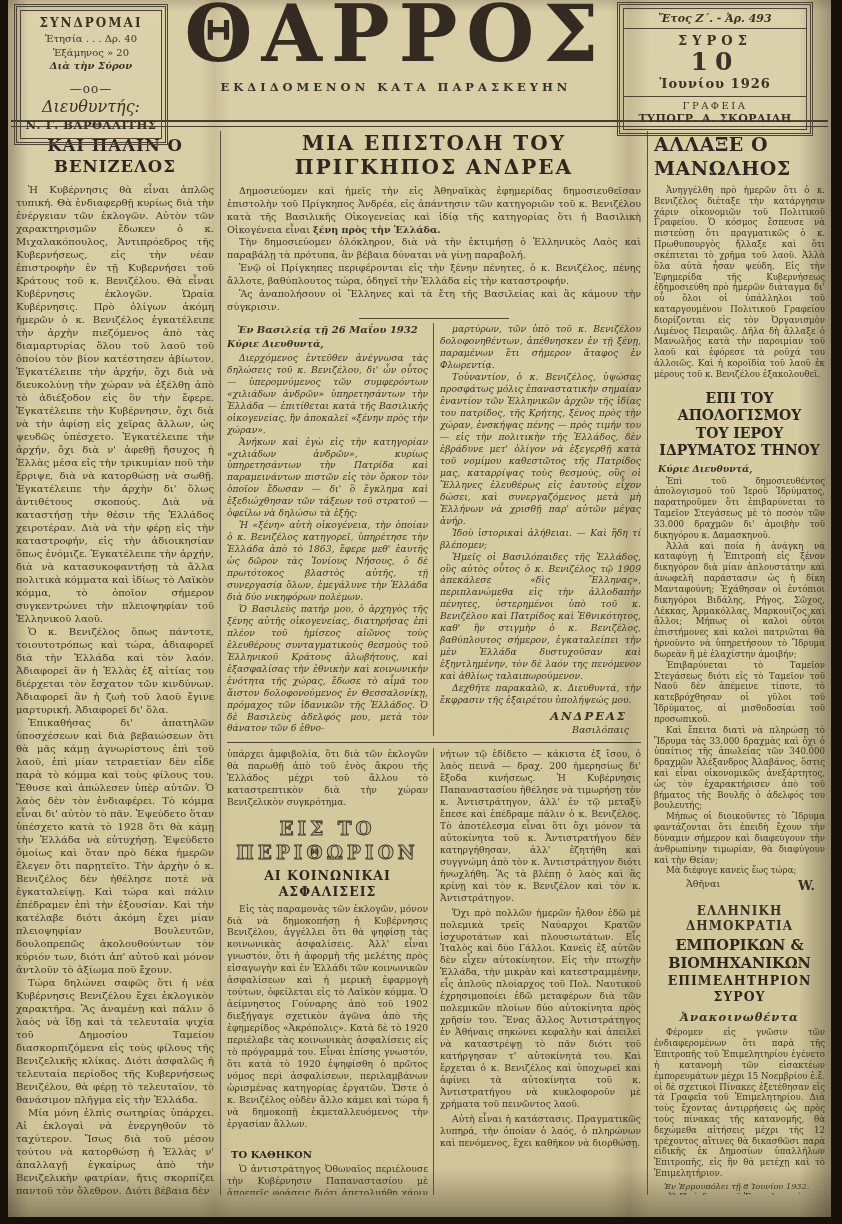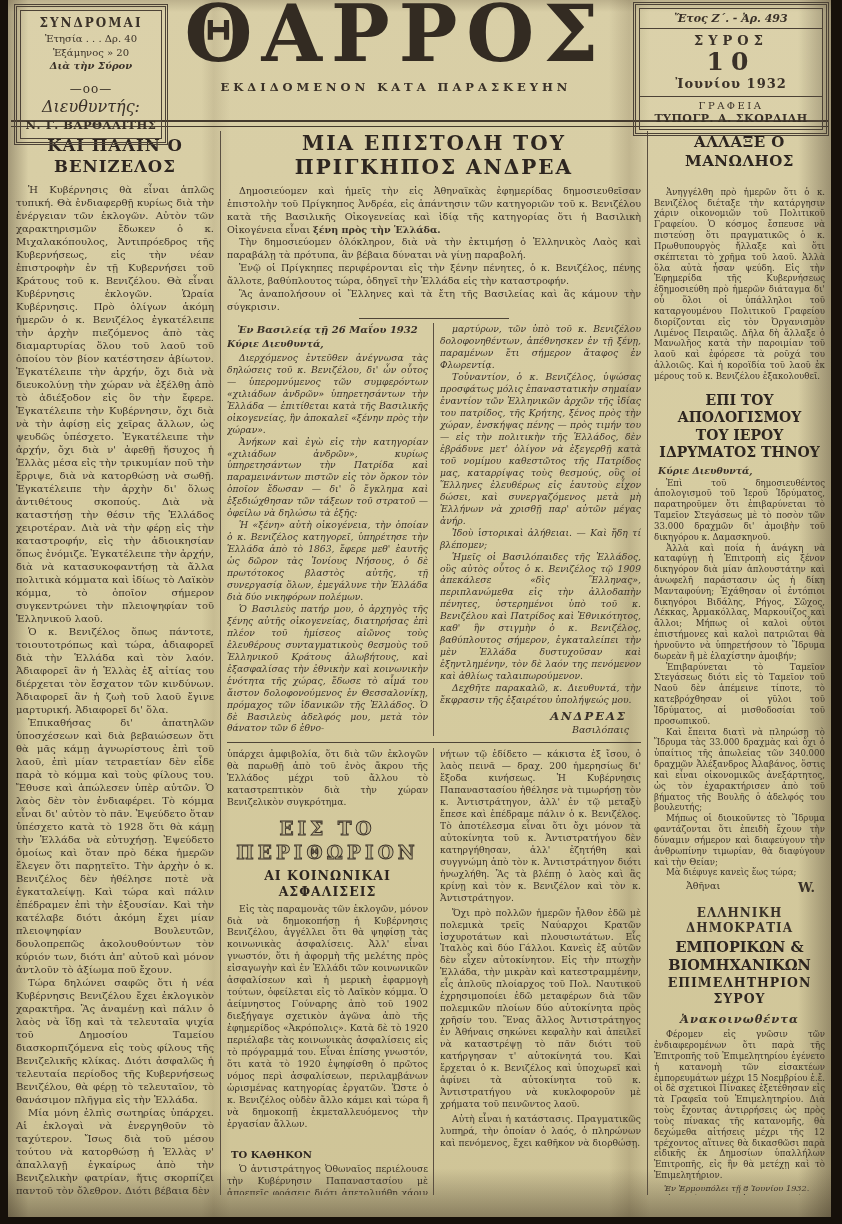--- a/index.html
+++ b/index.html
@@ -16,21 +16,21 @@
   .sub-box{position:absolute;left:12px;top:10px;width:134px;padding:5px 3px 6px;text-align:center;}
   .sub-title{font-weight:bold;font-size:12px;letter-spacing:2px;}
   .sub-line{font-size:10px;margin-top:3px;}
   .sub-syros{font-size:10px;font-style:italic;font-weight:bold;margin-top:2px;}
   .sub-div{font-size:12px;letter-spacing:1px;margin-top:11px;}
   .sub-dir{font-size:16px;font-style:italic;margin-top:1px;}
   .sub-name{font-size:11.5px;font-weight:bold;margin-top:2px;letter-spacing:0.5px;}
   .masthead{position:absolute;left:158px;width:460px;top:-6px;text-align:center;}
   .masthead-title{font-size:78px;font-weight:bold;letter-spacing:9px;line-height:1.02;color:#332b22;}
   .tagline{font-size:11.5px;font-weight:bold;letter-spacing:4px;margin-top:6px;color:#3a3128;}
-  .issue-box{position:absolute;right:8px;top:8px;width:182px;text-align:center;padding:0;}
+  .issue-box{position:absolute;right:24px;top:8px;width:182px;text-align:center;padding:0;}
   .issue-row1{font-size:11px;font-style:italic;font-weight:bold;padding:3px 2px;border-bottom:1px solid #4c4236;}
   .issue-row2{padding:4px 2px 5px;border-bottom:1px solid #4c4236;}
   .issue-city{font-size:13px;font-weight:bold;letter-spacing:5px;}
   .issue-day{font-size:25px;font-weight:bold;letter-spacing:7px;line-height:1.1;}
   .issue-date{font-size:13px;font-weight:bold;letter-spacing:1px;}
   .issue-row3{padding:3px 2px 4px;}
   .issue-offices{font-size:10px;letter-spacing:2.5px;}
   .issue-printer{font-size:11px;font-weight:bold;letter-spacing:0.5px;margin-top:1px;}
   .dbl-rule{height:4px;border-top:2px solid #443a2e;border-bottom:1px solid #443a2e;margin:0 3px;}
   
@@ -52,21 +52,21 @@
   .salutation{font-weight:bold;font-style:italic;font-size:9.6px;margin:2px 0 1px;}
   .sig-name{text-align:right;font-weight:bold;font-style:italic;font-size:11.5px;letter-spacing:2px;padding-right:14px;margin-top:3px;}
   .sig-title{text-align:right;font-style:italic;font-size:9.5px;padding-right:12px;}
   .hrule{border-top:1px solid #4e4437;margin:6px 0 5px;}
   .perith-head{font-weight:bold;font-size:18.5px;letter-spacing:4px;text-align:center;margin:9px 0 3px;color:#3a3128;}
   @supports (-webkit-text-stroke: 1px black){
     .perith-head{color:rgba(58,49,40,.10);-webkit-text-stroke:0.9px #3a3128;}
   }
   .sub1-head{font-weight:bold;font-size:12.5px;text-align:center;letter-spacing:1px;margin:3px 0 2px;color:#2e2620;}
   .sub2-head{font-weight:bold;font-size:10px;text-align:left;margin:18px 0 2px;padding-left:4px;color:#2e2620;}
-  .r-head{font-weight:bold;font-size:15px;text-align:center;letter-spacing:0.5px;margin:2px 0 16px;color:#2e2620;}
+  .r-head{font-weight:bold;font-size:19px;text-align:left;letter-spacing:0.5px;margin:2px 0 4px;color:#2e2620;}
   .r-head2{font-weight:bold;font-size:14px;line-height:1.25;text-align:center;margin:10px 0 3px;color:#2e2620;}
   .r-sal{font-weight:bold;font-style:italic;font-size:9.4px;margin:2px 0 1px;padding-left:4px;}
   .sig-row{display:flex;justify-content:space-between;padding:2px 10px 0 8px;font-size:9.5px;margin-left:24px;}
   .sig-w{font-size:13px;font-weight:bold;}
   .ch-line1{font-size:12px;text-align:center;letter-spacing:1px;margin-top:9px;font-weight:bold;}
   .ch-line2{font-size:14.5px;font-weight:bold;text-align:center;margin-top:2px;color:#2e2620;}
   .ch-line3{font-size:12.5px;font-weight:bold;text-align:center;letter-spacing:1px;margin-top:1px;color:#2e2620;}
   .ch-sub{font-weight:bold;font-style:italic;text-align:center;font-size:11.5px;letter-spacing:1px;margin:5px 0 3px;}
   .date-line{font-style:italic;font-size:8.2px;text-indent:10px;margin-top:2px;}
   .role-line{font-style:italic;font-size:8.8px;text-align:center;margin-top:1px;}
@@ -92,21 +92,21 @@
       <div class="masthead">
         <div class="masthead-title">ΘΑΡΡΟΣ</div>
         <div class="tagline">ΕΚΔΙΔΟΜΕΝΟΝ ΚΑΤΑ ΠΑΡΑΣΚΕΥΗΝ</div>
       </div>
 
       <div class="issue-box ornate">
         <div class="issue-row1">Ἔτος Ζ΄. - Ἀρ. 493</div>
         <div class="issue-row2">
           <div class="issue-city">ΣΥΡΟΣ</div>
           <div class="issue-day">10</div>
-          <div class="issue-date">Ἰουνίου 1932</div>
+          <div class="issue-date">Ἰουνίου 1926</div>
         </div>
         <div class="issue-row3">
           <div class="issue-offices">ΓΡΑΦΕΙΑ</div>
           <div class="issue-printer">ΤΥΠΟΓΡ. Α. ΣΚΟΡΔΙΛΗ</div>
         </div>
       </div>
     </div>
 
     <div class="dbl-rule"></div>
 

